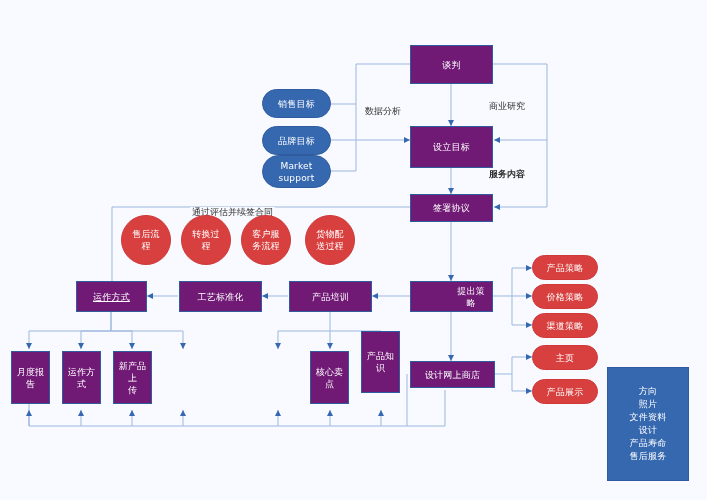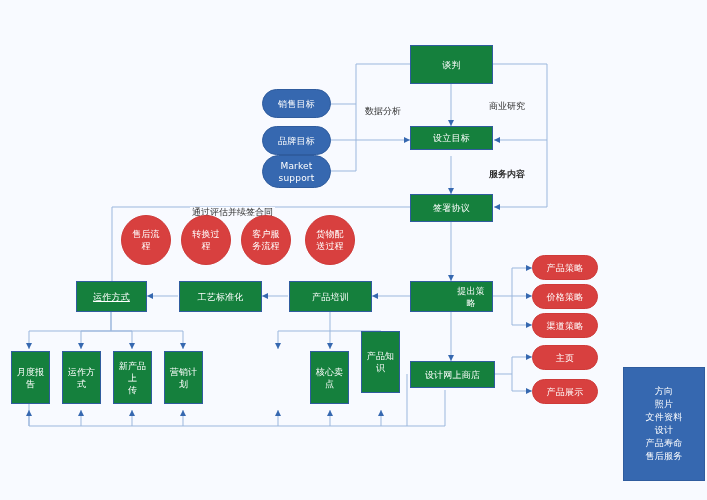--- a/index.html
+++ b/index.html
@@ -17,21 +17,21 @@
     box-sizing:border-box;
     display:flex;align-items:center;justify-content:center;
     text-align:center;
     color:#ffffff;
     font-size:9px;
     line-height:12px;
     letter-spacing:.2px;
     padding:2px 3px;
   }
   .rect{
-    background:#15803d;
+    background:#701a75;
     border:1px solid #2f5c9e;
   }
   .pill{
     background:#3668b0;
     border:1px solid #2f5c9e;
     border-radius:999px;
   }
   .circle{
     background:#d8403f;
     border:1px solid #cf3a39;
@@ -142,21 +142,21 @@
 
   <div class="node pill" style="left:262px;top:126px;width:69px;height:29px;">
     <span>品牌目标</span>
   </div>
 
   <div class="node pill multiline" style="left:262px;top:155px;width:69px;height:33px;">
     <span>Market</span>
     <span>support</span>
   </div>
 
-  <div class="node rect" style="left:410px;top:126px;width:83px;height:24px;justify-content:center;">
+  <div class="node rect" style="left:410px;top:126px;width:83px;height:42px;justify-content:center;">
     <span>设立目标</span>
   </div>
 
   <div class="node rect" style="left:410px;top:194px;width:83px;height:28px;">
     <span>签署协议</span>
   </div>
 
   <div class="edge-label" style="left:363px;top:106px;">数据分析</div>
   <div class="edge-label" style="left:487px;top:101px;">商业研究</div>
   <div class="edge-label" style="left:487px;top:169px;font-weight:bold;">服务内容</div>
@@ -195,23 +195,20 @@
   <div class="node rect" style="left:11px;top:351px;width:39px;height:53px;">
     <span>月度报告</span>
   </div>
   <div class="node rect" style="left:62px;top:351px;width:39px;height:53px;">
     <span>运作方式</span>
   </div>
   <div class="node rect multiline" style="left:113px;top:351px;width:39px;height:53px;">
     <span>新产品上</span>
     <span>传</span>
   </div>
-  <div class="node rect" style="left:164px;top:351px;width:39px;height:53px;">
-    <span>营销计划</span>
-  </div>
 
   <div class="node rect" style="left:310px;top:351px;width:39px;height:53px;">
     <span>核心卖点</span>
   </div>
   <div class="node rect" style="left:361px;top:331px;width:39px;height:62px;">
     <span>产品知识</span>
   </div>
 
   <div class="node rect" style="left:410px;top:361px;width:85px;height:27px;">
     <span>设计网上商店</span>
@@ -226,21 +223,21 @@
   <div class="node redpill" style="left:532px;top:313px;width:66px;height:25px;">
     <span>渠道策略</span>
   </div>
   <div class="node redpill" style="left:532px;top:345px;width:66px;height:25px;">
     <span>主页</span>
   </div>
   <div class="node redpill" style="left:532px;top:379px;width:66px;height:25px;">
     <span>产品展示</span>
   </div>
 
-  <div class="node rect listbox" style="left:607px;top:367px;width:82px;height:114px;margin-left:16px;">
+  <div class="node rect listbox" style="left:607px;top:367px;width:82px;height:114px;">
     <span>方向</span>
     <span>照片</span>
     <span>文件资料</span>
     <span>设计</span>
     <span>产品寿命</span>
     <span>售后服务</span>
   </div>
 
 </div>
 

